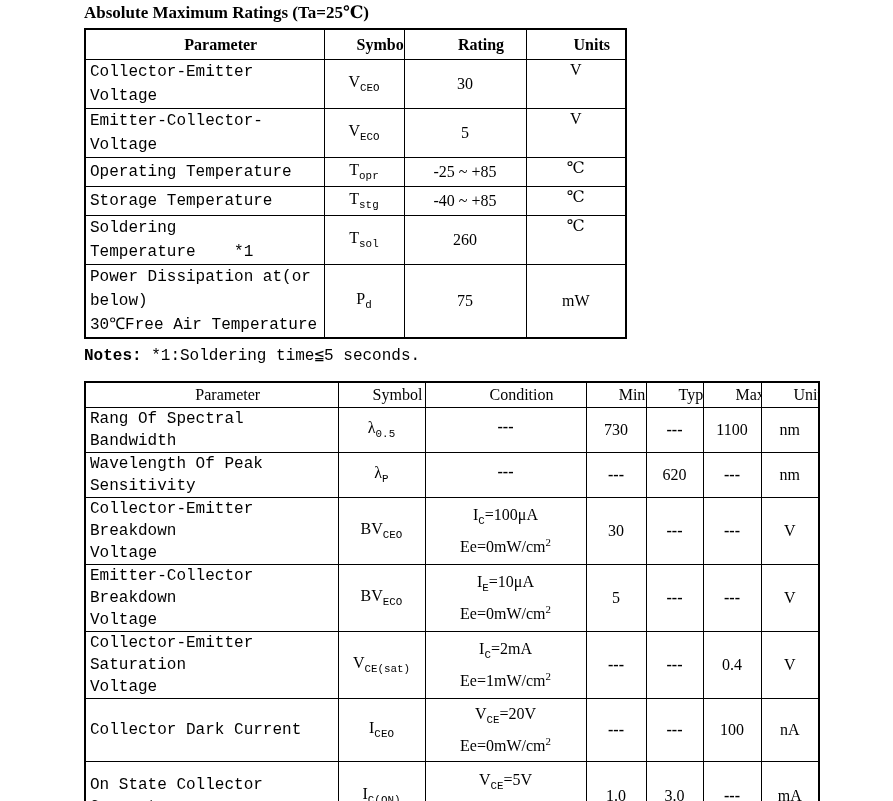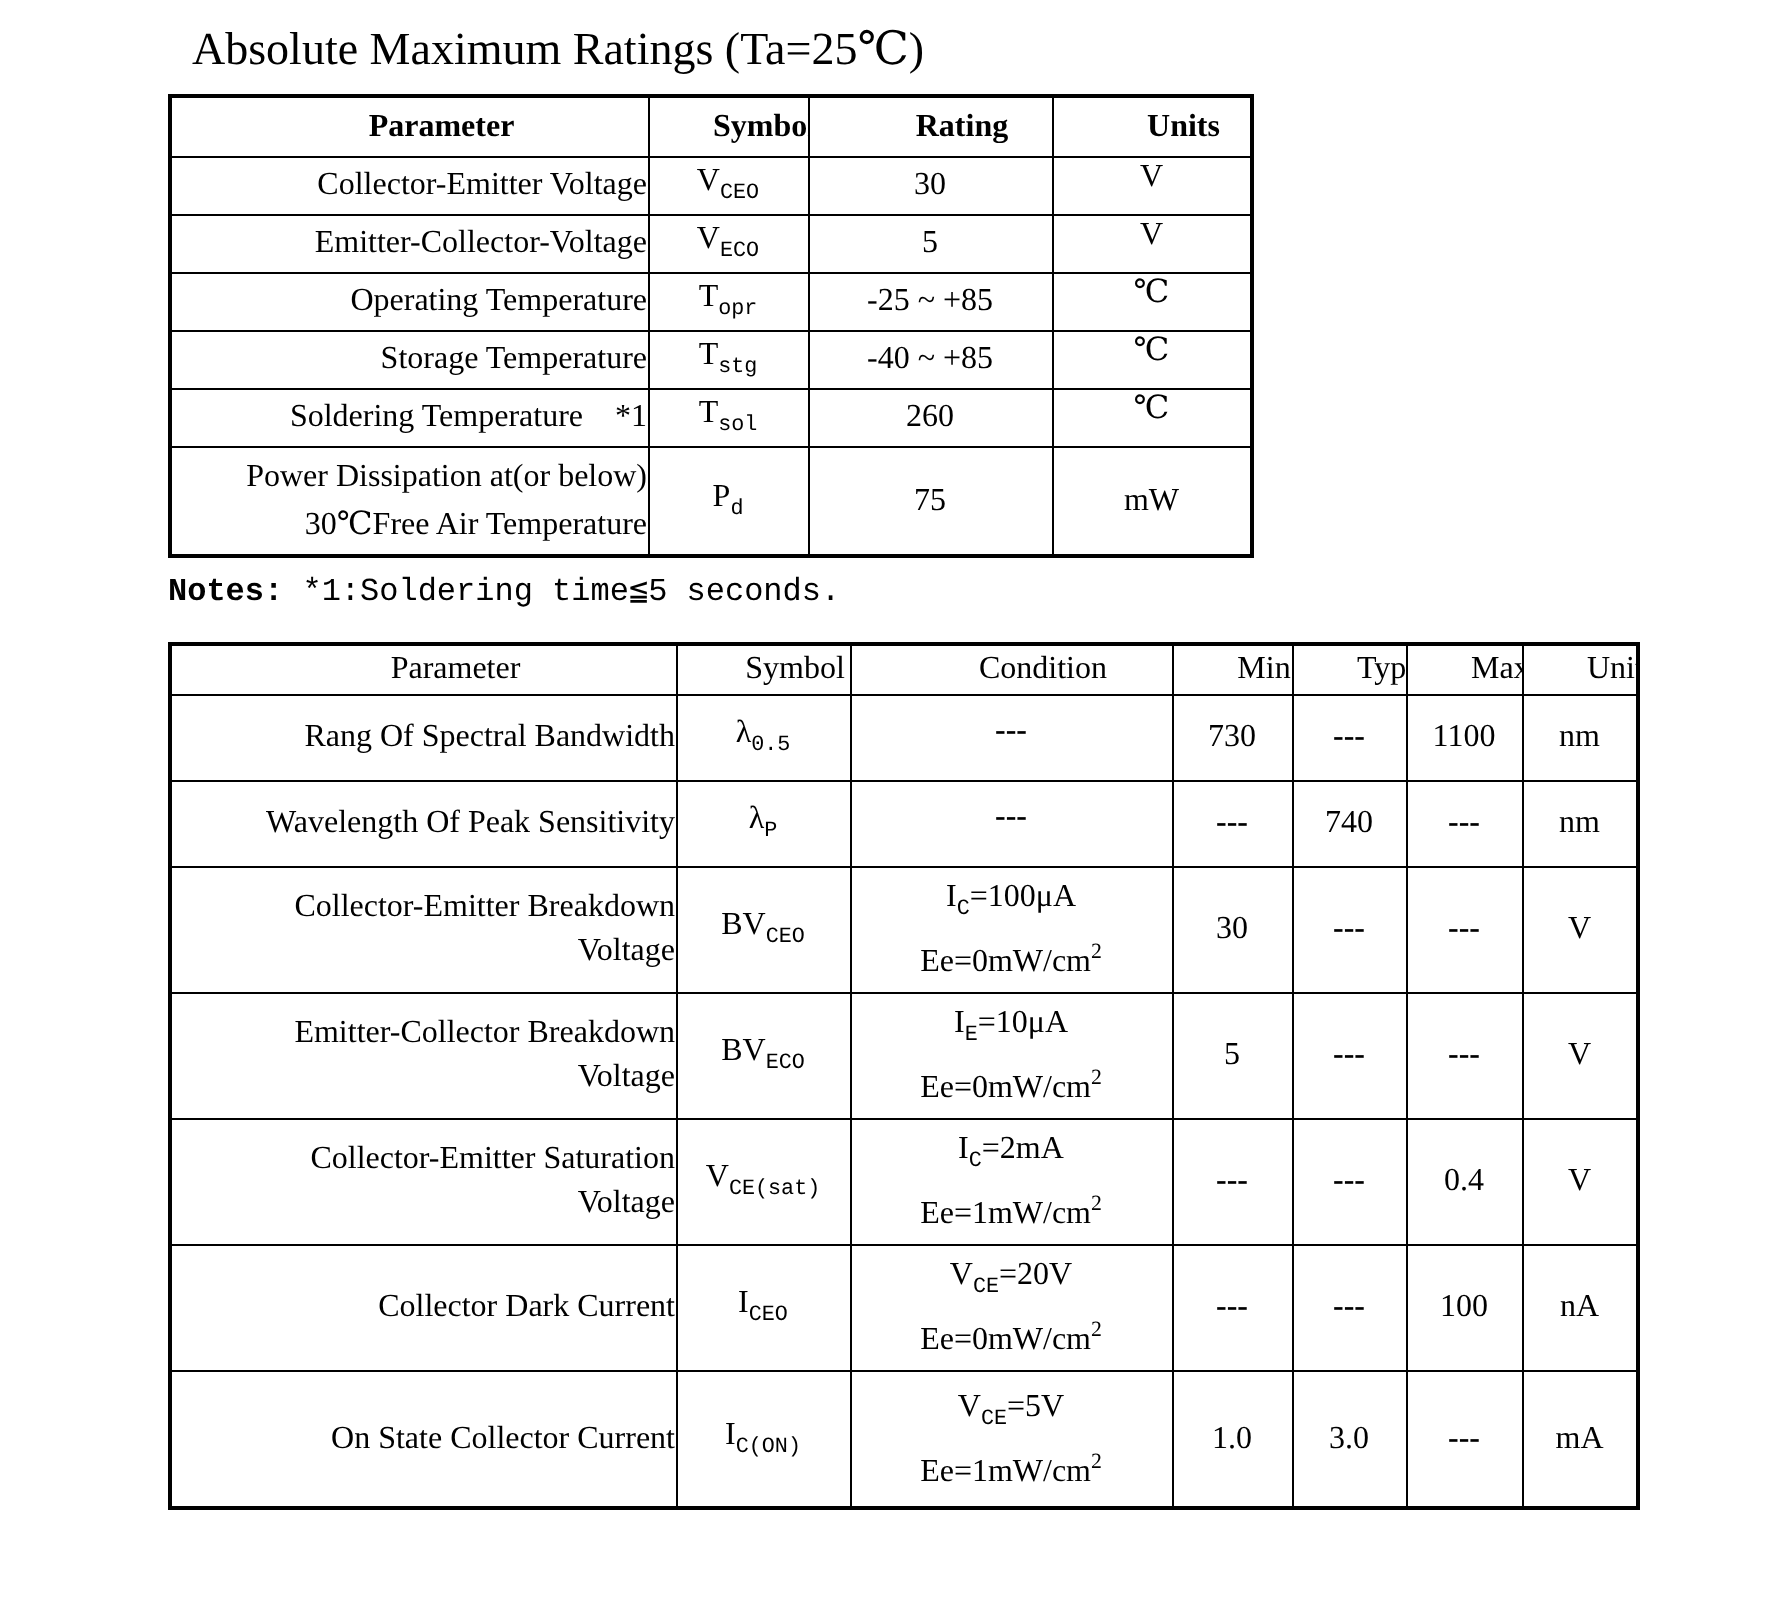--- a/index.html
+++ b/index.html
@@ -2,35 +2,35 @@
 <html><head>
 <meta charset="utf-8">
 <style>
   html, body { margin: 0; padding: 0; }
   body {
     width: 893px; height: 801px; overflow: hidden;
     background: #fff; color: #000;
     font-family: "Liberation Serif", "DejaVu Serif", "DejaVu Sans", serif;
   }
   .page { padding: 3px 0 0 84px; }
-  .sec-title { font-size: 23px; font-weight: normal; line-height: 20px; margin: 12px; }
+  .sec-title { font-size: 17px; font-weight: bold; line-height: 20px; margin: 0; }
   .t2-title { margin-top: 33px; }
   table { border-collapse: collapse; table-layout: fixed; border: 2px solid #000; }
   .t1 { width: 541px; margin-top: 5px; }
   .t2 { width: 734px; margin-top: 8px; }
   th, td { border: 1px solid #000; font-size: 16px; font-weight: normal; overflow: hidden; padding: 0; }
   th { text-align: center; vertical-align: middle; padding-left: 32px; }
   .t1 th { height: 29px; font-weight: bold; }
   .t2 th { height: 24px; }
   .t1 tr.r td { height: 28px; }
   .t1 tr.r-tall td { height: 53px; }
   .t2 tr.h42 td { height: 42px; }
   .t2 tr.h62 td { height: 62px; }
   .t2 tr.h67 td { height: 67px; }
-  td.p { text-align: right; padding-left: 4px; white-space: pre-line; line-height: 24px; vertical-align: middle; }
+  td.p { text-align: left; padding-left: 4px; white-space: pre-line; line-height: 24px; vertical-align: middle; font-family: Liberation Mono, monospace; }
   .t2 td.p { line-height: 22px; }
   td.c { text-align: center; vertical-align: middle; }
   td.u-top { vertical-align: top; line-height: 19px; }
   sub { font-size: 0.68em; font-family: Liberation Mono, monospace; }
   sup { font-size: 0.68em; }
   .cond .cline { line-height: 21px; }
   .dash { font-weight: bold; }
   .notes { margin-top: 9px; font-size: 16px; line-height: 17px; font-family: Liberation Mono, monospace; }
   .notes .nl { font-weight: bold; }
 </style>
@@ -135,21 +135,21 @@
         <td class="c">nm</td>
       </tr>
       <tr class="h42">
         <td class="p">Wavelength Of Peak Sensitivity</td>
         <td class="c"><span>λ</span><sub>P</sub></td>
         <td class="c cond">
           <div class="cline"><span class="dash">---</span><sub></sub><span></span></div>
           <div class="cline"><span></span><sup></sup></div>
         </td>
         <td class="c dash">---</td>
-        <td class="c">740</td>
+        <td class="c">620</td>
         <td class="c dash">---</td>
         <td class="c">nm</td>
       </tr>
       <tr class="h62">
         <td class="p">Collector-Emitter Breakdown
 Voltage</td>
         <td class="c"><span>BV</span><sub>CEO</sub></td>
         <td class="c cond">
           <div class="cline"><span>I</span><sub>C</sub><span>=100μA</span></div>
           <div class="cline"><span>Ee=0mW/cm</span><sup>2</sup></div>

